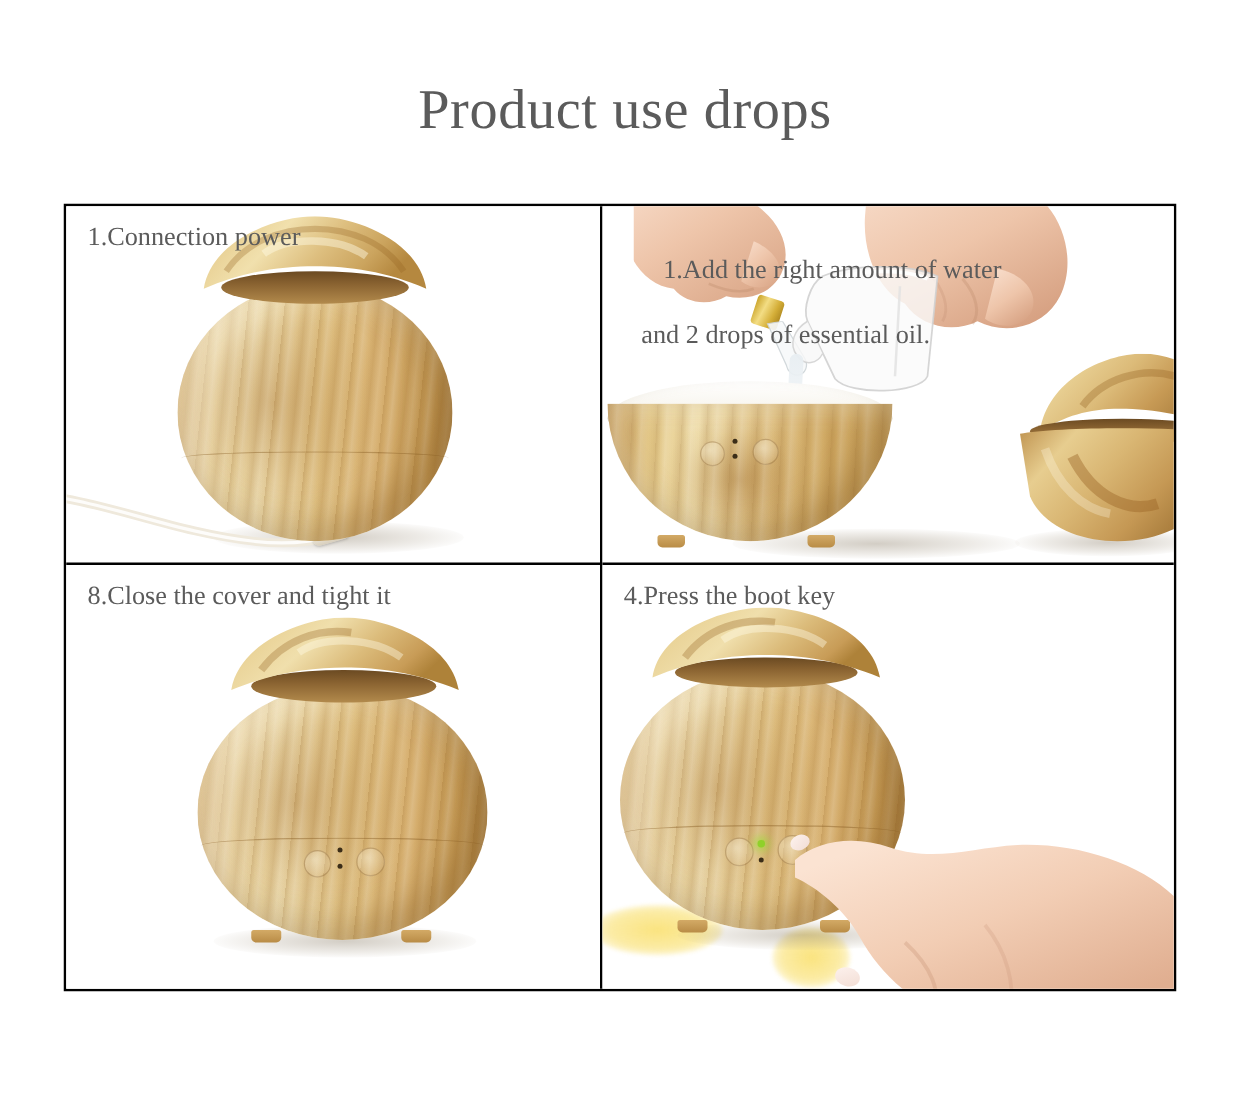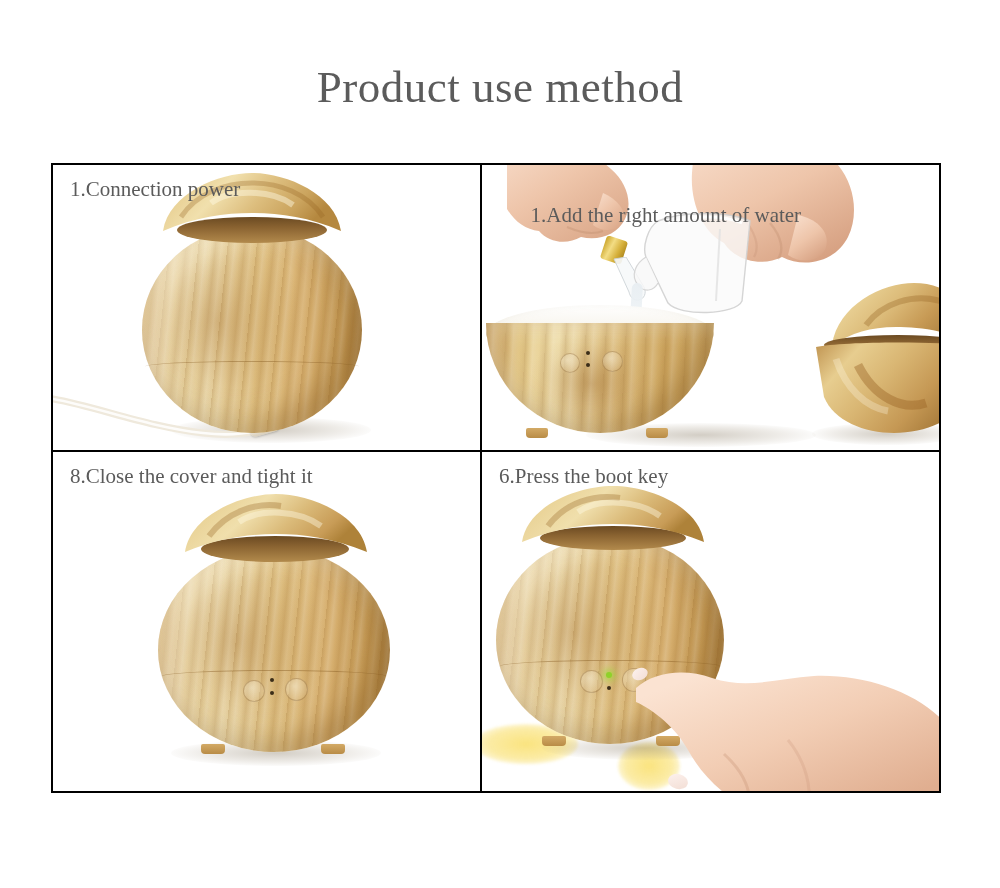--- a/index.html
+++ b/index.html
@@ -199,21 +199,21 @@
   }
   .nail {
     position: absolute;
     border-radius: 50%;
     background: linear-gradient(150deg, #fdf2ee 0%, #f2ddd4 100%);
   }
 </style>
 </head>
 <body>
 
-<div id="page-title">Product use method</div>
+<div id="page-title">Product use drops</div>
 
 <div id="steps-grid">
 
   <div class="cell br bb">
     <div class="caption">1.Connection power</div>
 
     <div class="stage">
       <div class="floor-shadow" style="left:118px; top:252px; width:200px; height:26px;"></div>
 
       <svg style="position:absolute; left:0px; top:212px; width:230px; height:70px;" viewBox="0 0 230 70">
@@ -242,20 +242,21 @@
         <path d="M4 58 C 10 20, 60 0, 93 0 C 126 0, 176 20, 182 58 C 150 44, 120 40, 93 40 C 66 40, 36 44, 4 58 Z" fill="url(#lidg1)"></path>
         <path d="M22 44 C 38 20, 66 10, 93 10 C 120 10, 148 20, 164 44" fill="none" stroke="rgba(150,100,34,0.30)" stroke-width="5"></path>
         <path d="M52 30 C 70 16, 112 16, 134 32" fill="none" stroke="rgba(255,250,228,0.45)" stroke-width="6"></path>
       </svg>
     </div>
   </div>
 
   <div class="cell bb">
     <div class="caption">
       <span>1.Add the right amount of water</span>
+      <span class="l2">and 2 drops of essential oil.</span>
     </div>
 
     <div class="stage">
       <div class="floor-shadow" style="left:104px; top:258px; width:230px; height:24px;"></div>
       <div class="floor-shadow" style="left:330px; top:258px; width:150px; height:22px;"></div>
 
       <svg style="position:absolute; left:25px; top:-6px; width:190px; height:130px;" viewBox="0 0 190 130">
         <defs>
           <linearGradient id="skinA" x1="0.1" y1="0" x2="0.9" y2="1">
             <stop offset="0%" stop-color="#f8ddcb"></stop>
@@ -380,21 +381,21 @@
       <div class="btn-circle" style="left:232px; top:226px; width:21px; height:21px;"></div>
       <div class="led-dot" style="left:217px; top:226px; width:4px; height:4px;"></div>
       <div class="led-dot" style="left:217px; top:239px; width:4px; height:4px;"></div>
 
       <div class="foot" style="left:148px; top:292px; width:24px; height:10px;"></div>
       <div class="foot" style="left:268px; top:292px; width:24px; height:10px;"></div>
     </div>
   </div>
 
   <div class="cell">
-    <div class="caption">6.Press the boot key</div>
+    <div class="caption">4.Press the boot key</div>
 
     <div class="stage">
 
       <div class="glow-blob" style="left:-8px; top:272px; width:104px; height:40px;"></div>
       <div class="glow-blob" style="left:136px; top:290px; width:62px; height:48px;"></div>
       <div class="glow-blob" style="left:236px; top:276px; width:74px; height:34px;"></div>
 
       <div class="floor-shadow" style="left:60px; top:284px; width:200px; height:24px;"></div>
 
       <div class="wood-body" style="left:14px; top:84px; width:228px; height:208px;"></div>

